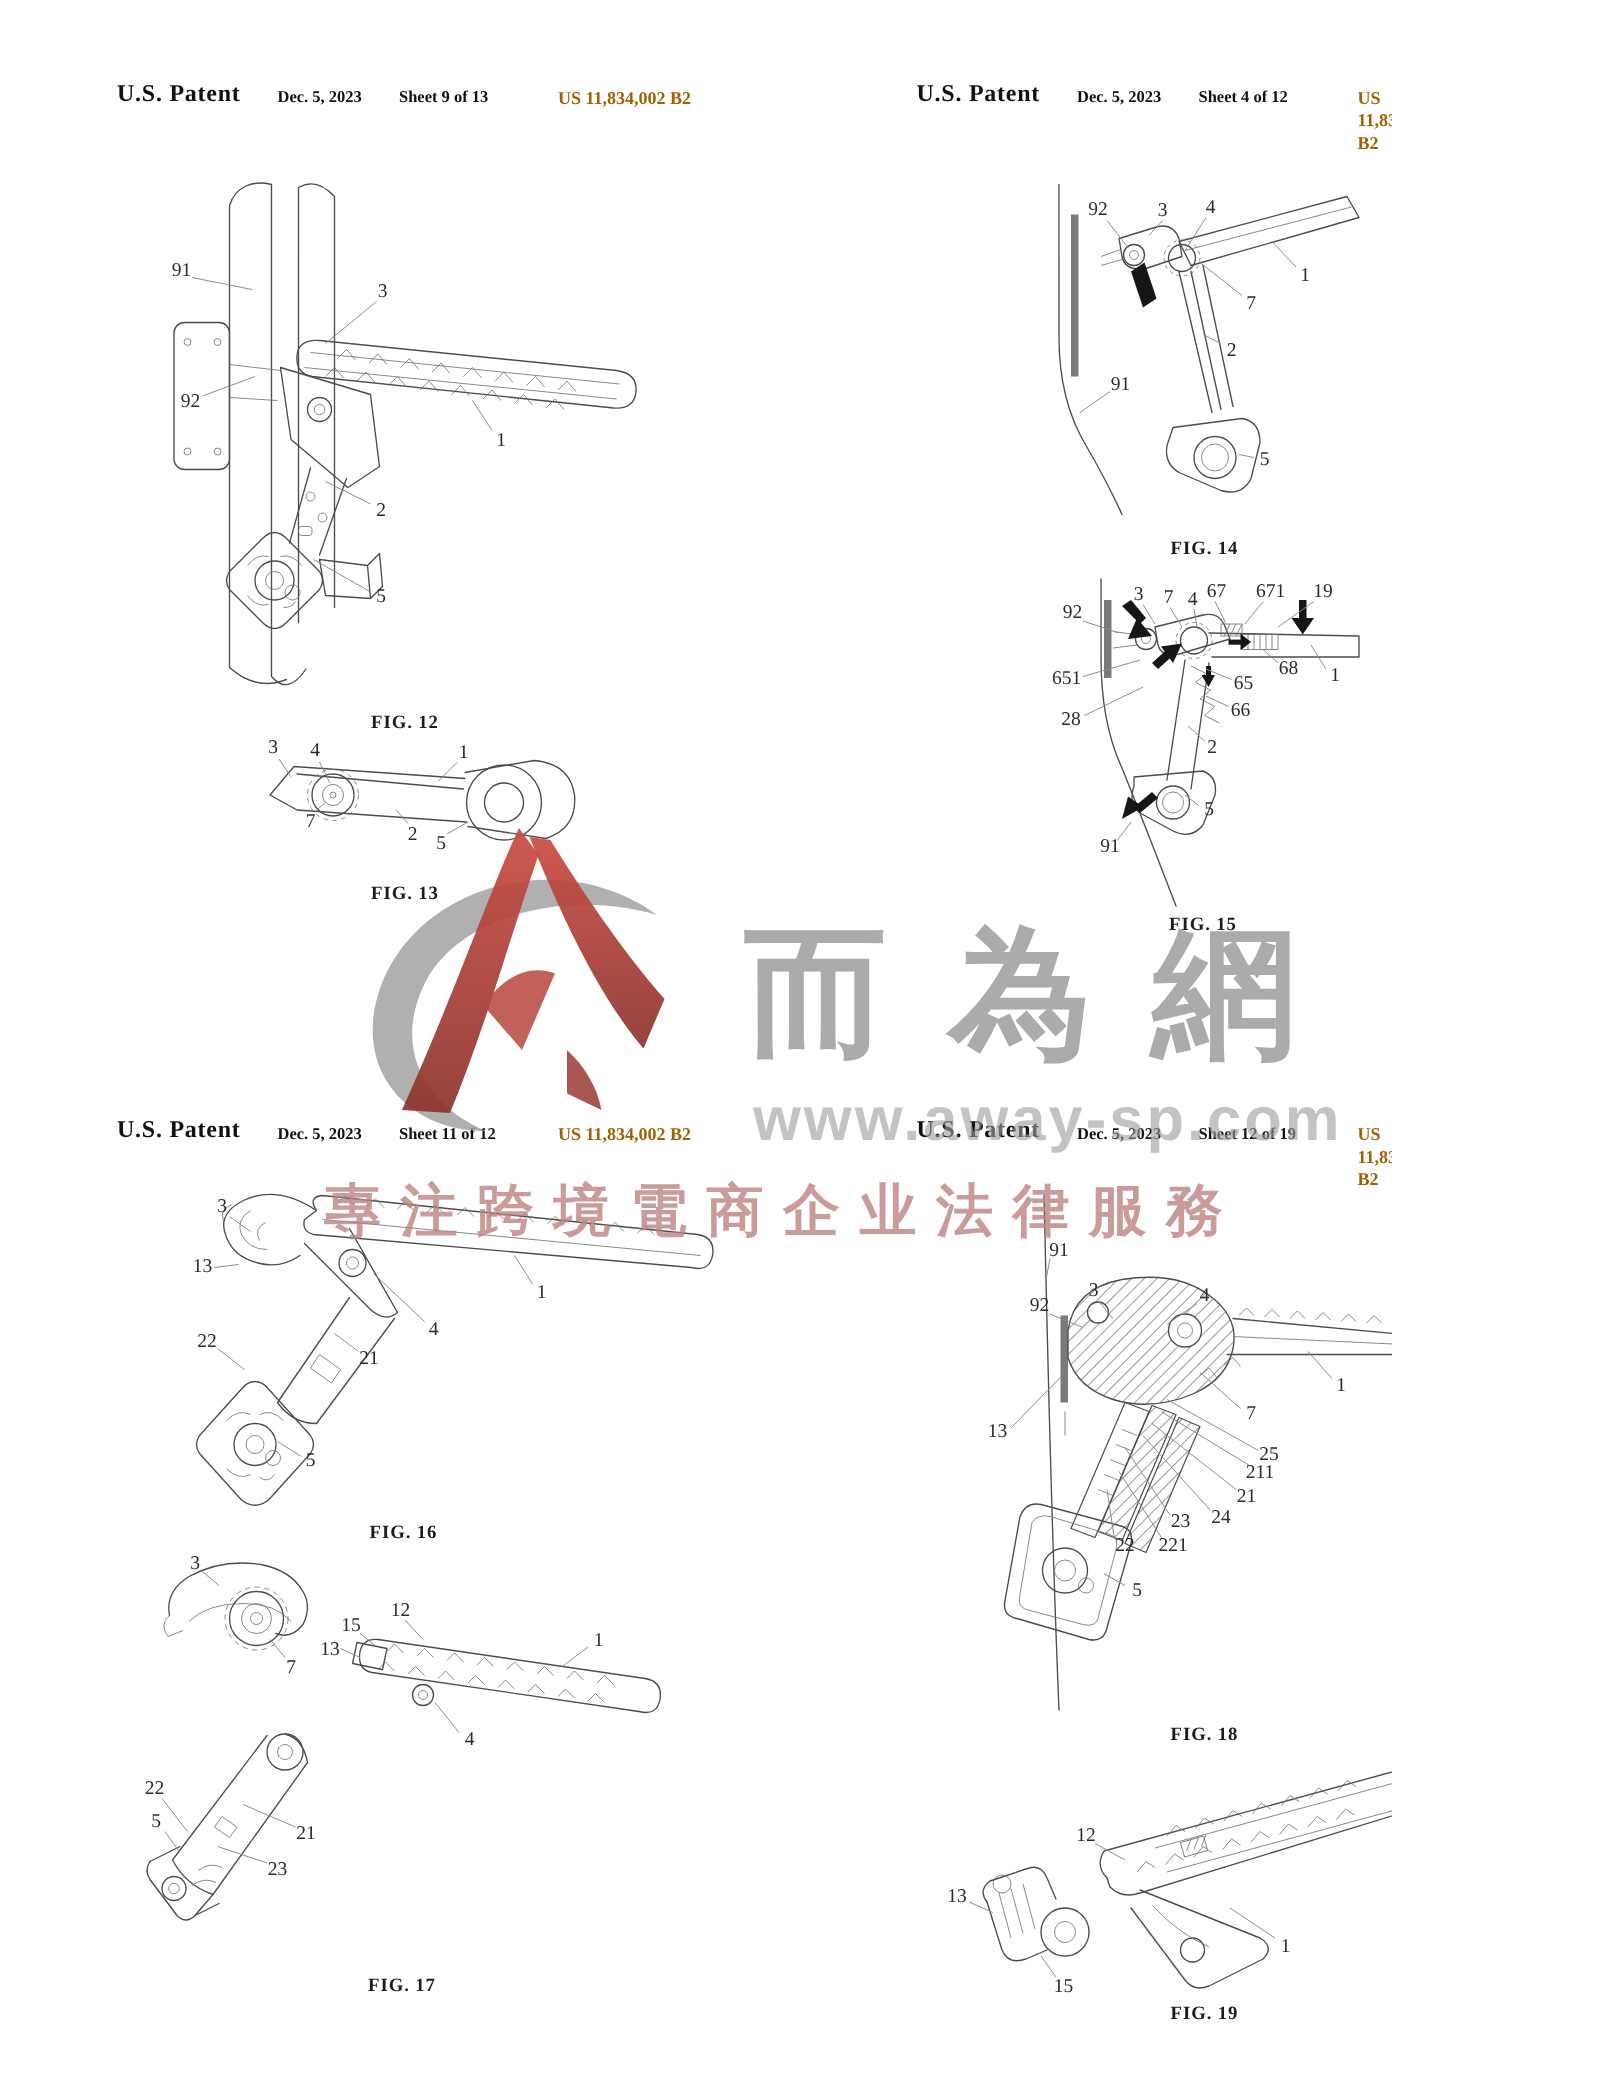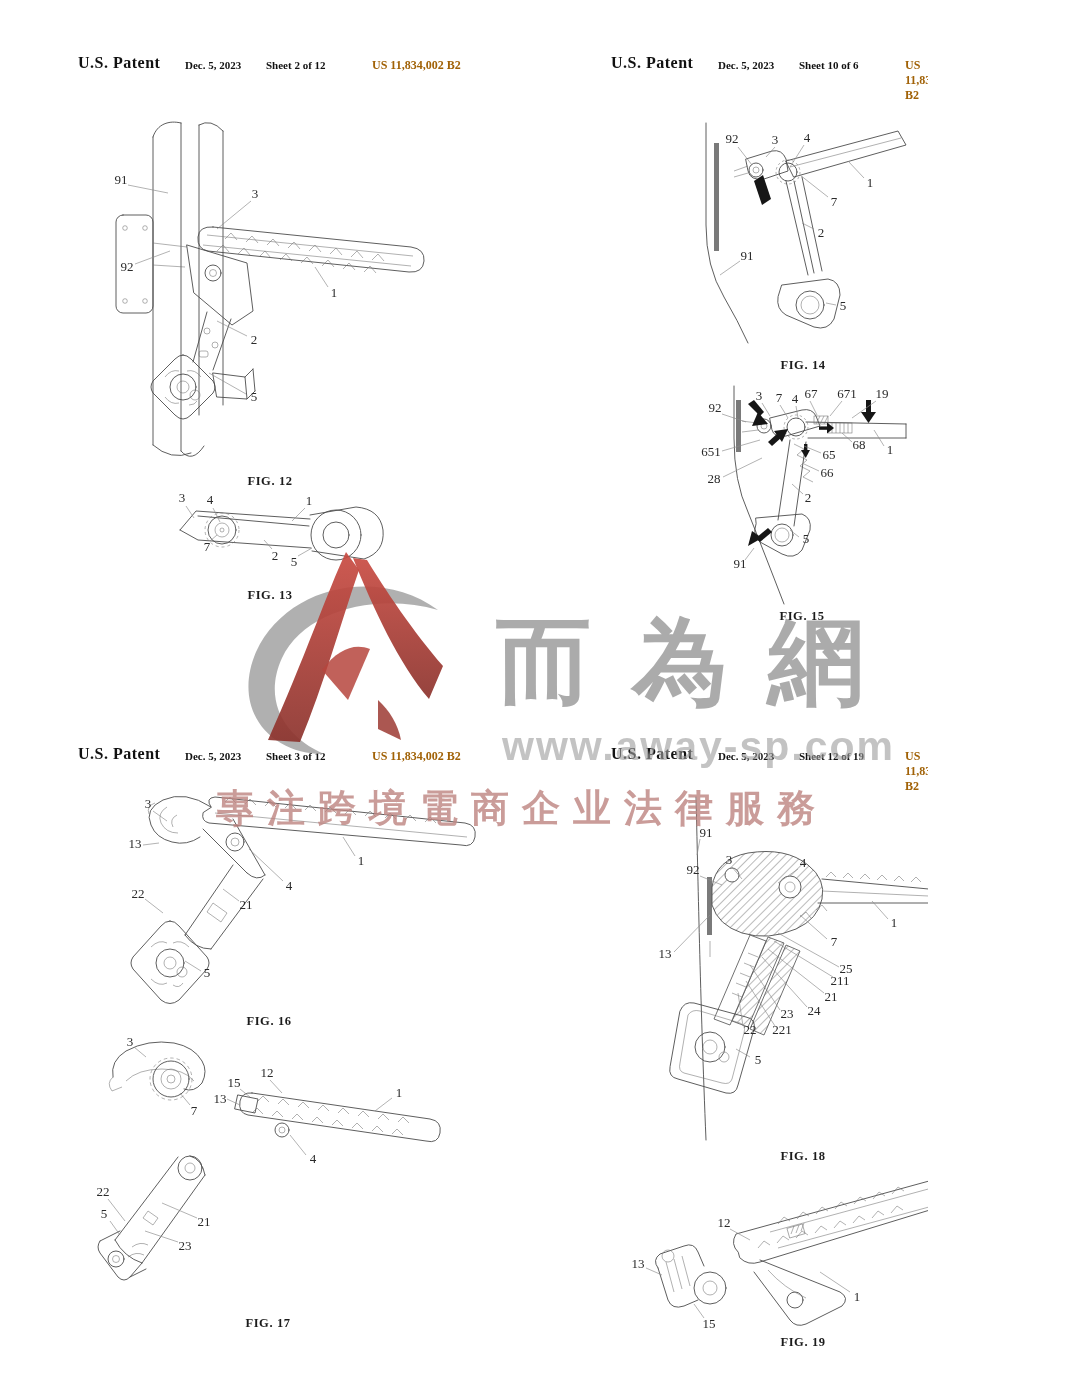--- a/index.html
+++ b/index.html
@@ -29,31 +29,31 @@
   .foot-text{position:absolute;left:50px;top:12px;font-size:35px;font-weight:bold;line-height:1;
              color:#e4e4e4;text-shadow:0 0 1px #c4c4c4;font-family:"Liberation Sans",sans-serif;white-space:nowrap;}
 </style>
 </head>
 <body>
 
 <div class="page">
 
   <span class="hdr-title" style="left:78px;top:54px">U.S. Patent</span>
   <span class="hdr-small" style="left:185px;top:59px">Dec. 5, 2023</span>
-  <span class="hdr-small" style="left:266px;top:59px">Sheet 2 of 12</span>
+  <span class="hdr-small" style="left:266px;top:59px">Sheet 9 of 13</span>
   <span class="hdr-num" style="left:372px;top:58px">US 11,834,002 B2</span>
 
   <span class="hdr-title" style="left:611px;top:54px">U.S. Patent</span>
   <span class="hdr-small" style="left:718px;top:59px">Dec. 5, 2023</span>
-  <span class="hdr-small" style="left:799px;top:59px">Sheet 10 of 6</span>
+  <span class="hdr-small" style="left:799px;top:59px">Sheet 4 of 12</span>
   <span class="hdr-num" style="left:905px;top:58px">US 11,834,002 B2</span>
 
   <span class="hdr-title" style="left:78px;top:745px">U.S. Patent</span>
   <span class="hdr-small" style="left:185px;top:750px">Dec. 5, 2023</span>
-  <span class="hdr-small" style="left:266px;top:750px">Sheet 3 of 12</span>
+  <span class="hdr-small" style="left:266px;top:750px">Sheet 11 of 12</span>
   <span class="hdr-num" style="left:372px;top:749px">US 11,834,002 B2</span>
 
   <span class="hdr-title" style="left:611px;top:745px">U.S. Patent</span>
   <span class="hdr-small" style="left:718px;top:750px">Dec. 5, 2023</span>
   <span class="hdr-small" style="left:799px;top:750px">Sheet 12 of 19</span>
   <span class="hdr-num" style="left:905px;top:749px">US 11,834,002 B2</span>
 
   <svg class="fig" style="left:95px;top:115px" width="345" height="375" viewBox="0 0 345 375">
     <path class="ln" d="M58,22 C62,9 74,5 86,8 M58,22 L58,330 M86,8 L86,336 M104,10 Q116,3 128,16 M104,10 L104,300 M128,16 L128,290 M58,330 Q76,346 96,338 M86,336 Q97,349 109,331"></path>
     <rect class="ln" x="21" y="100" width="37" height="98" rx="7"></rect>

